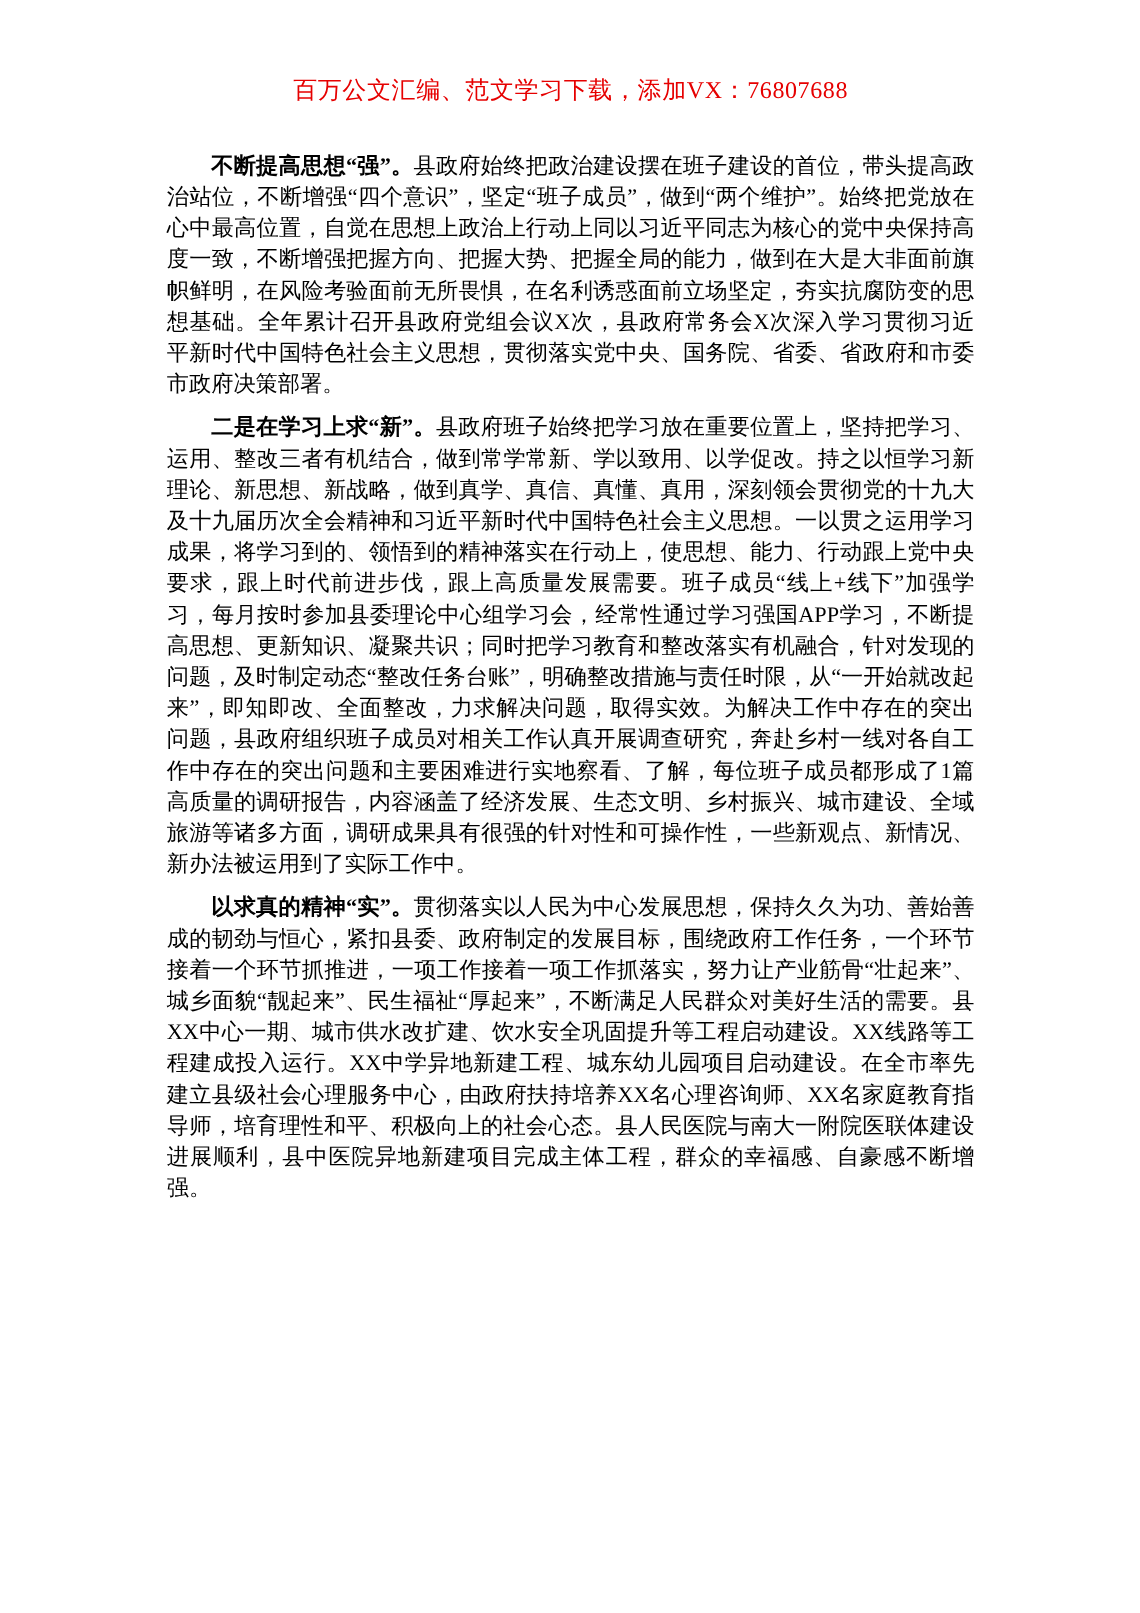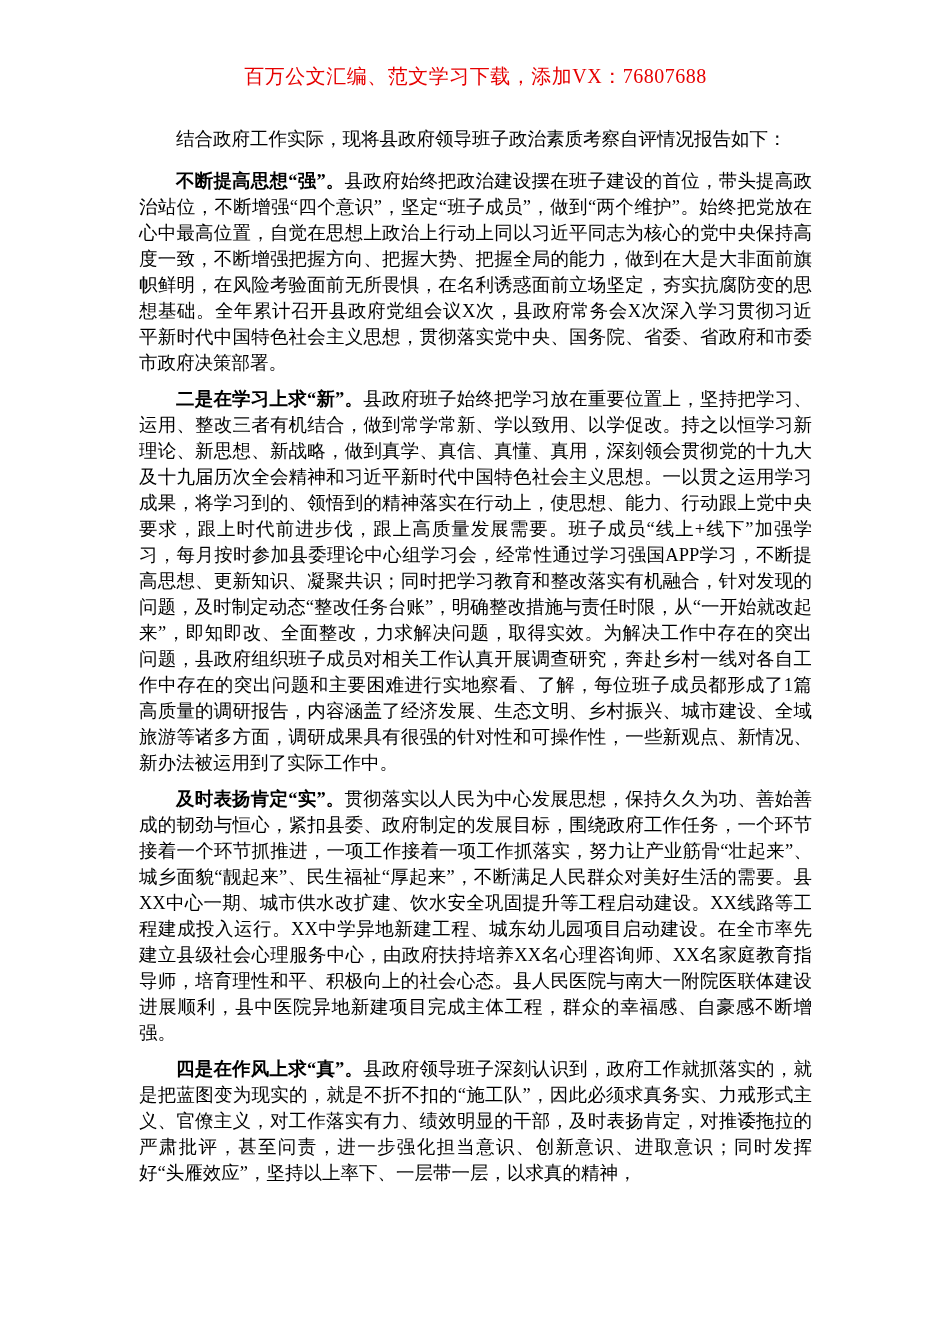--- a/index.html
+++ b/index.html
@@ -40,24 +40,22 @@
   p.heading { font-weight: bold; margin-bottom: 8px; }
   .lead { font-weight: bold; }
 </style>
 </head>
 <body>
 
 <div class="page">
 
   <div class="promo">百万公文汇编、范文学习下载，添加VX：76807688</div>
 
-  <p class="para intro">结合政府工作实际，现将县政府领导班子政治素质考察自评情况报告如下：</p>
 
 
   <p class="para"><span class="lead">不断提高思想“强”。</span><span>县政府始终把政治建设摆在班子建设的首位，带头提高政治站位，不断增强“四个意识”，坚定“班子成员”，做到“两个维护”。始终把党放在心中最高位置，自觉在思想上政治上行动上同以习近平同志为核心的党中央保持高度一致，不断增强把握方向、把握大势、把握全局的能力，做到在大是大非面前旗帜鲜明，在风险考验面前无所畏惧，在名利诱惑面前立场坚定，夯实抗腐防变的思想基础。全年累计召开县政府党组会议X次，县政府常务会X次深入学习贯彻习近平新时代中国特色社会主义思想，贯彻落实党中央、国务院、省委、省政府和市委市政府决策部署。</span></p>
 
   <p class="para"><span class="lead">二是在学习上求“新”。</span><span>县政府班子始终把学习放在重要位置上，坚持把学习、运用、整改三者有机结合，做到常学常新、学以致用、以学促改。持之以恒学习新理论、新思想、新战略，做到真学、真信、真懂、真用，深刻领会贯彻党的十九大及十九届历次全会精神和习近平新时代中国特色社会主义思想。一以贯之运用学习成果，将学习到的、领悟到的精神落实在行动上，使思想、能力、行动跟上党中央要求，跟上时代前进步伐，跟上高质量发展需要。班子成员“线上+线下”加强学习，每月按时参加县委理论中心组学习会，经常性通过学习强国APP学习，不断提高思想、更新知识、凝聚共识；同时把学习教育和整改落实有机融合，针对发现的问题，及时制定动态“整改任务台账”，明确整改措施与责任时限，从“一开始就改起来”，即知即改、全面整改，力求解决问题，取得实效。为解决工作中存在的突出问题，县政府组织班子成员对相关工作认真开展调查研究，奔赴乡村一线对各自工作中存在的突出问题和主要困难进行实地察看、了解，每位班子成员都形成了1篇高质量的调研报告，内容涵盖了经济发展、生态文明、乡村振兴、城市建设、全域旅游等诸多方面，调研成果具有很强的针对性和可操作性，一些新观点、新情况、新办法被运用到了实际工作中。</span></p>
 
-  <p class="para"><span class="lead">及时表扬肯定“实”。</span><span>贯彻落实以人民为中心发展思想，保持久久为功、善始善成的韧劲与恒心，紧扣县委、政府制定的发展目标，围绕政府工作任务，一个环节接着一个环节抓推进，一项工作接着一项工作抓落实，努力让产业筋骨“壮起来”、城乡面貌“靓起来”、民生福祉“厚起来”，不断满足人民群众对美好生活的需要。县XX中心一期、城市供水改扩建、饮水安全巩固提升等工程启动建设。XX线路等工程建成投入运行。XX中学异地新建工程、城东幼儿园项目启动建设。在全市率先建立县级社会心理服务中心，由政府扶持培养XX名心理咨询师、XX名家庭教育指导师，培育理性和平、积极向上的社会心态。县人民医院与南大一附院医联体建设进展顺利，县中医院异地新建项目完成主体工程，群众的幸福感、自豪感不断增强。</span></p>
+  <p class="para"><span class="lead">以求真的精神“实”。</span><span>贯彻落实以人民为中心发展思想，保持久久为功、善始善成的韧劲与恒心，紧扣县委、政府制定的发展目标，围绕政府工作任务，一个环节接着一个环节抓推进，一项工作接着一项工作抓落实，努力让产业筋骨“壮起来”、城乡面貌“靓起来”、民生福祉“厚起来”，不断满足人民群众对美好生活的需要。县XX中心一期、城市供水改扩建、饮水安全巩固提升等工程启动建设。XX线路等工程建成投入运行。XX中学异地新建工程、城东幼儿园项目启动建设。在全市率先建立县级社会心理服务中心，由政府扶持培养XX名心理咨询师、XX名家庭教育指导师，培育理性和平、积极向上的社会心态。县人民医院与南大一附院医联体建设进展顺利，县中医院异地新建项目完成主体工程，群众的幸福感、自豪感不断增强。</span></p>
 
-  <p class="para"><span class="lead">四是在作风上求“真”。</span><span>县政府领导班子深刻认识到，政府工作就抓落实的，就是把蓝图变为现实的，就是不折不扣的“施工队”，因此必须求真务实、力戒形式主义、官僚主义，对工作落实有力、绩效明显的干部，及时表扬肯定，对推诿拖拉的严肃批评，甚至问责，进一步强化担当意识、创新意识、进取意识；同时发挥好“头雁效应”，坚持以上率下、一层带一层，以求真的精神，</span></p>
 
 </div>
 
 </body></html>

